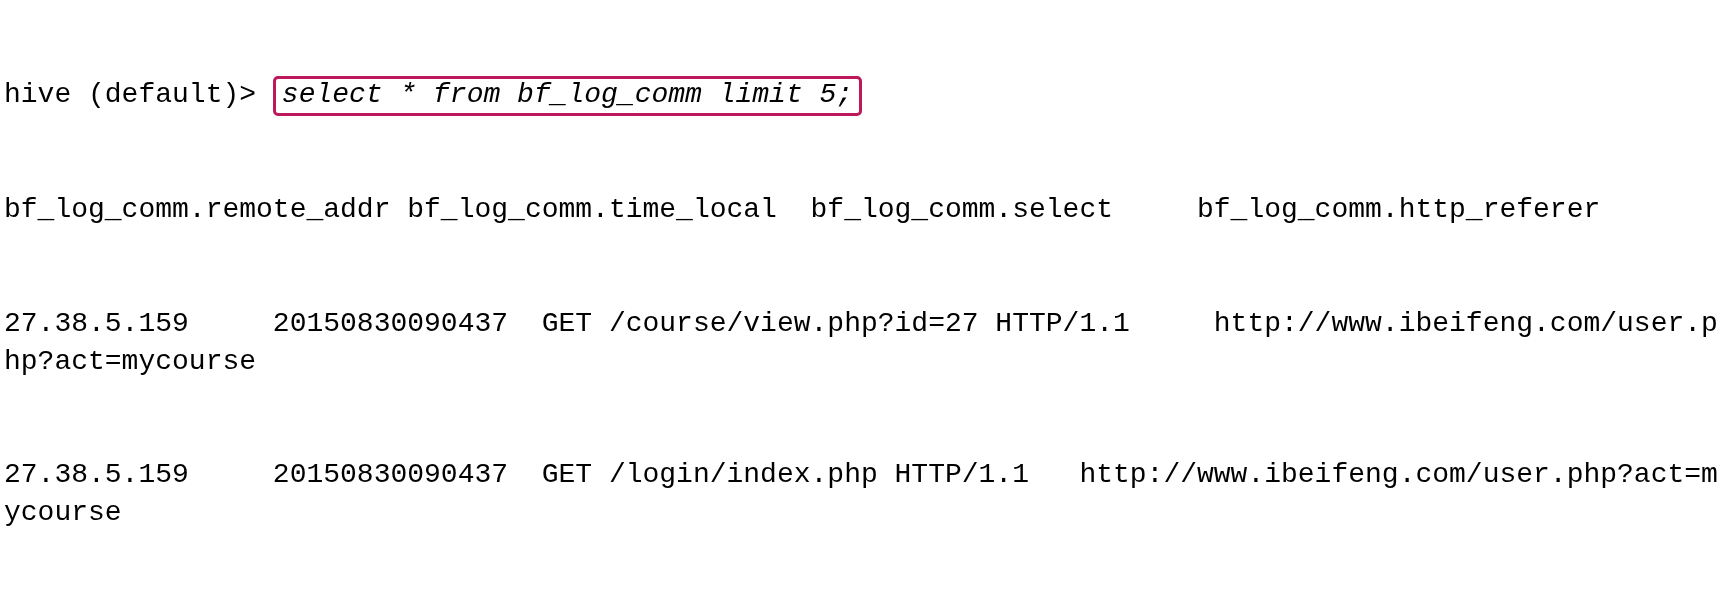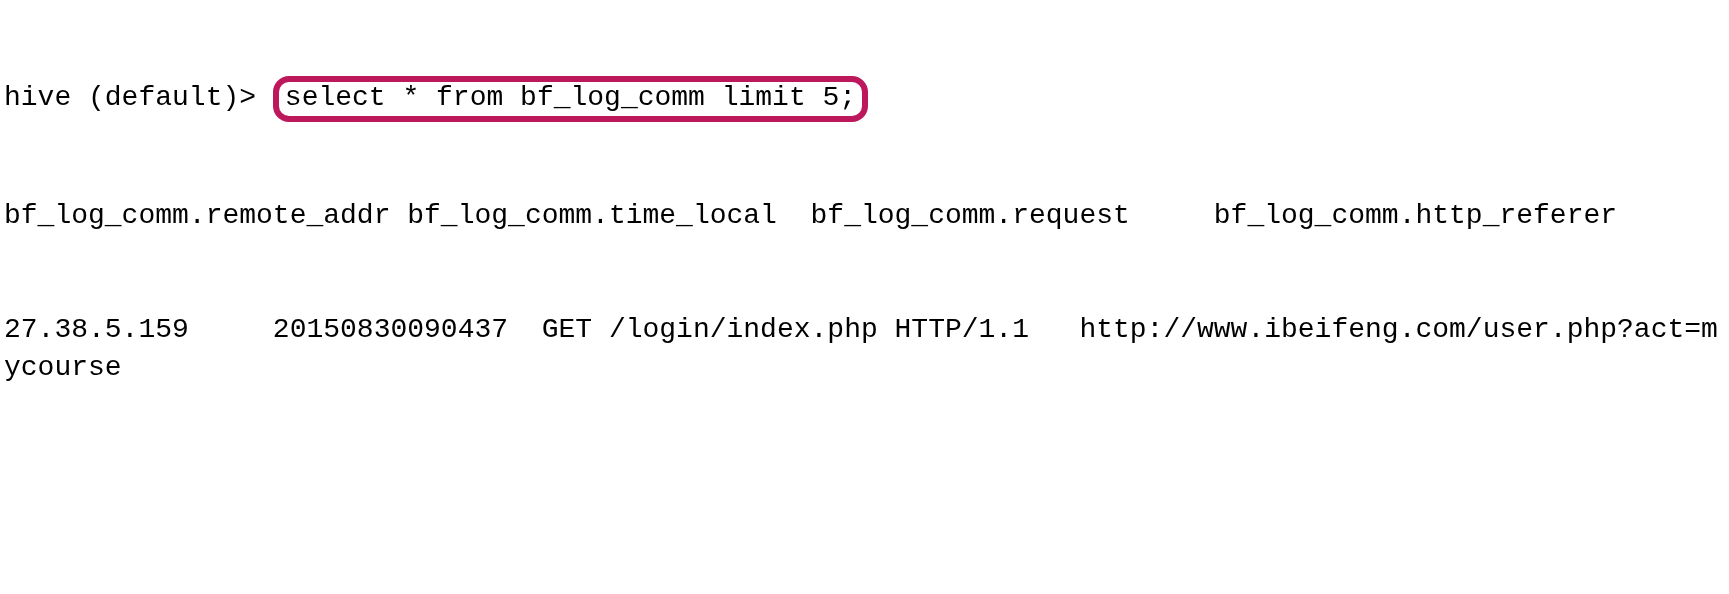--- a/index.html
+++ b/index.html
@@ -20,32 +20,34 @@
     position: relative;
   }
   .line {
     display: block;
   }
   .prompt {
     display: inline;
     text-align: center;
   }
   .cmd-highlight {
-    border: 6px solid #be185d;
-    border-radius: 16px;
+    border: 3px solid #be185d;
+    border-radius: 5px;
     padding: 0 6px 2px 6px;
     display: inline-block;
     line-height: 1.15;
+    font-style: italic;
   }
 </style>
 </head>
 <body>
 
 <div class="terminal">
   <span class="line"><span class="prompt">hive (default)&gt; </span><span class="cmd-highlight">select * from bf_log_comm limit 5;</span></span>
-  <span class="line">bf_log_comm.remote_addr bf_log_comm.time_local  bf_log_comm.request     bf_log_comm.http_referer</span>
+  <span class="line">bf_log_comm.remote_addr bf_log_comm.time_local  bf_log_comm.select     bf_log_comm.http_referer</span>
+  <span class="line">27.38.5.159     20150830090437  GET /course/view.php?id=27 HTTP/1.1     http://www.ibeifeng.com/user.php?act=mycourse</span>
   <span class="line">27.38.5.159     20150830090437  GET /login/index.php HTTP/1.1   http://www.ibeifeng.com/user.php?act=mycourse</span>
   
   
   
   
   
 </div>
 
 </body></html>

